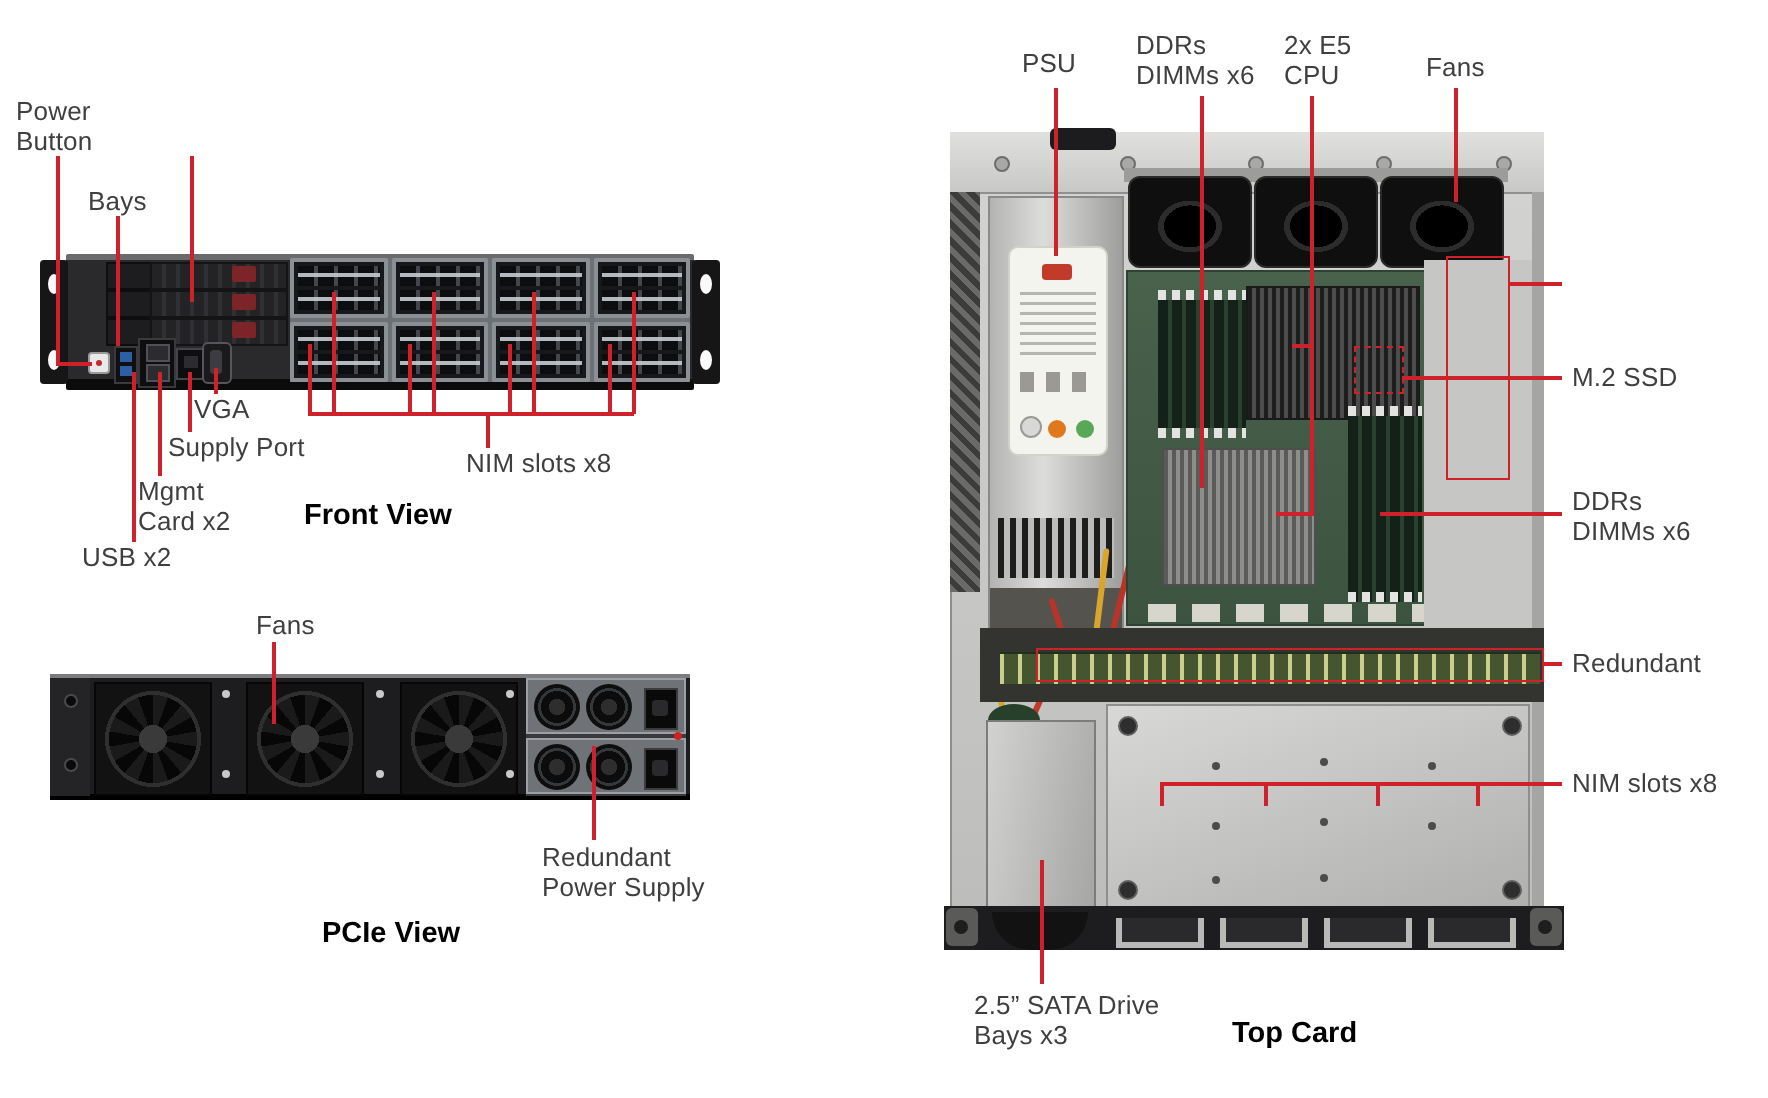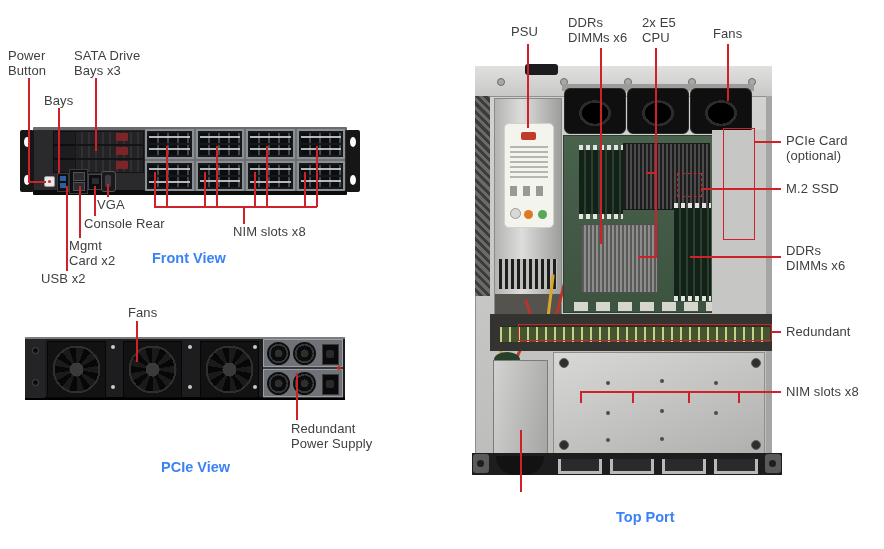--- a/index.html
+++ b/index.html
@@ -1,20 +1,20 @@
 <!DOCTYPE html>
 <html><head>
 <meta charset="utf-8">
 <style>
   html,body{margin:0;padding:0;background:#fff;}
   #canvas{position:relative;width:884px;height:549px;background:#fff;overflow:hidden;
           font-family:"Liberation Sans","DejaVu Sans",sans-serif;}
   .lbl{position:absolute;font-size:13px;color:#3f3f3f;line-height:1.18;letter-spacing:.1px;}
   .nw{white-space:nowrap;}
-  .ttl{position:absolute;font-size:14.5px;font-weight:bold;color:#3b82f6;white-space:nowrap;}
+  .ttl{position:absolute;font-size:14.5px;font-weight:bold;color:#000000;white-space:nowrap;}
   .cl{position:absolute;background:#cf2129;}
   .rect-cl{position:absolute;border:1.5px solid #cf2129;background:transparent;}
   .dash-cl{position:absolute;border:1.5px dashed #cf2129;background:transparent;}
 
   
   .fv{position:absolute;left:20px;top:125px;width:340px;height:70px;}
   .fv .ear{position:absolute;width:14px;height:62px;top:5px;background:#161617;border-radius:2px;}
   .fv .ear .hole{position:absolute;left:4px;width:6px;height:10px;background:#fafafa;border-radius:50%;}
   .fv .chassis{position:absolute;left:13px;top:2px;width:314px;height:68px;
       background:linear-gradient(#6b6b6d 0 3px,#2a2a2d 3px 92%,#0b0b0b 92%);border-radius:1px;}
@@ -185,24 +185,23 @@
           <div class="nim-row"></div>
         </div>
       <div class="nim">
           <div class="nim-row"></div>
           <div class="nim-row"></div>
         </div>
     </div>
   </div>
 
   <div class="lbl" style="left:8px;top:48px;width:54px;">Power Button</div>
-  <div class="lbl" style="left:74px;top:48px;width:80px;">SATA Drive Bays x3</div>
   <div class="lbl nw" style="left:44px;top:93px;">Bays</div>
   <div class="lbl nw" style="left:97px;top:197px;">VGA</div>
-  <div class="lbl nw" style="left:84px;top:216px;">Console Rear</div>
+  <div class="lbl nw" style="left:84px;top:216px;">Supply Port</div>
   <div class="lbl" style="left:69px;top:238px;width:60px;">Mgmt Card x2</div>
   <div class="lbl nw" style="left:41px;top:271px;">USB x2</div>
   <div class="lbl nw" style="left:233px;top:224px;">NIM slots x8</div>
   <div class="ttl" style="left:152px;top:250px;">Front View</div>
 
   <div class="cl" style="left:28px;top:78px;width:1.5px;height:104px;"></div>
   <div class="cl" style="left:28px;top:181px;width:18px;height:1.5px;"></div>
   <div class="cl" style="left:58px;top:108px;width:1.5px;height:65px;"></div>
   <div class="cl" style="left:95px;top:78px;width:1.5px;height:73px;"></div>
   <div class="cl" style="left:107px;top:184px;width:1.5px;height:13px;"></div>
@@ -249,21 +248,21 @@
             <i></i>
           </span>
       </div>
       <span class="rdot" style="left:74px;top:27px;"></span>
     </div>
   </div>
 
   <div class="lbl nw" style="left:128px;top:305px;">Fans</div>
   <div class="cl" style="left:136px;top:321px;width:1.5px;height:41px;"></div>
   <div class="cl" style="left:296px;top:373px;width:1.5px;height:47px;"></div>
-  <div class="lbl" style="left:271px;top:421px;width:92px;margin-left:20px;">Redundant Power Supply</div>
+  <div class="lbl" style="left:271px;top:421px;width:92px;">Redundant Power Supply</div>
   <div class="ttl" style="left:161px;top:459px;">PCIe View</div>
 
   <div class="tv">
     <div class="shell"></div>
     <div class="flange"></div>
     <div class="handle"></div>
     <span class="post" style="left:25px;top:16px;"></span>
     <span class="post" style="left:88px;top:16px;"></span>
     <span class="post" style="left:152px;top:16px;"></span>
     <span class="post" style="left:216px;top:16px;"></span>
@@ -340,26 +339,26 @@
       <div class="tab" style="left:293px;">
           <i></i>
         </div>
     </div>
   </div>
 
   <div class="lbl nw" style="left:511px;top:24px;">PSU</div>
   <div class="lbl" style="left:568px;top:15px;width:66px;">DDRs DIMMs x6</div>
   <div class="lbl" style="left:642px;top:15px;width:46px;">2x E5 CPU</div>
   <div class="lbl nw" style="left:713px;top:26px;">Fans</div>
-  <div class="lbl" style="left:786px;top:133px;width:80px;">PCIe Card (optional)</div>
   <div class="lbl nw" style="left:786px;top:181px;">M.2 SSD</div>
   <div class="lbl" style="left:786px;top:243px;width:70px;">DDRs DIMMs x6</div>
   <div class="lbl nw" style="left:786px;top:324px;">Redundant</div>
   <div class="lbl nw" style="left:786px;top:384px;">NIM slots x8</div>
-  <div class="ttl" style="left:616px;top:509px;">Top Port</div>
+  <div class="lbl" style="left:487px;top:495px;width:94px;">2.5” SATA Drive Bays x3</div>
+  <div class="ttl" style="left:616px;top:509px;">Top Card</div>
 
   <div class="cl" style="left:527px;top:44px;width:1.5px;height:84px;"></div>
   <div class="cl" style="left:600px;top:48px;width:1.5px;height:196px;"></div>
   <div class="cl" style="left:655px;top:48px;width:1.5px;height:210px;"></div>
   <div class="cl" style="left:646px;top:172px;width:10px;height:1.5px;"></div>
   <div class="cl" style="left:638px;top:256px;width:18px;height:1.5px;"></div>
   <div class="cl" style="left:727px;top:44px;width:1.5px;height:57px;"></div>
   <div class="rect-cl" style="left:723px;top:128px;width:30px;height:110px;"></div>
   <div class="cl" style="left:754px;top:141px;width:27px;height:1.5px;"></div>
   <div class="dash-cl" style="left:677px;top:173px;width:23px;height:22px;"></div>

